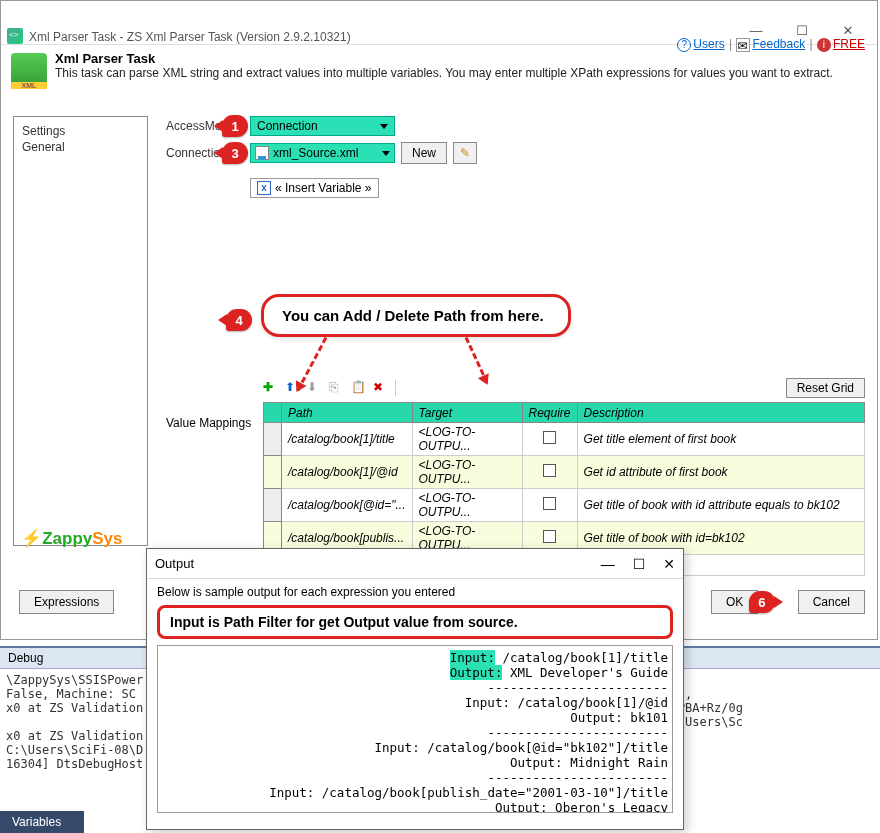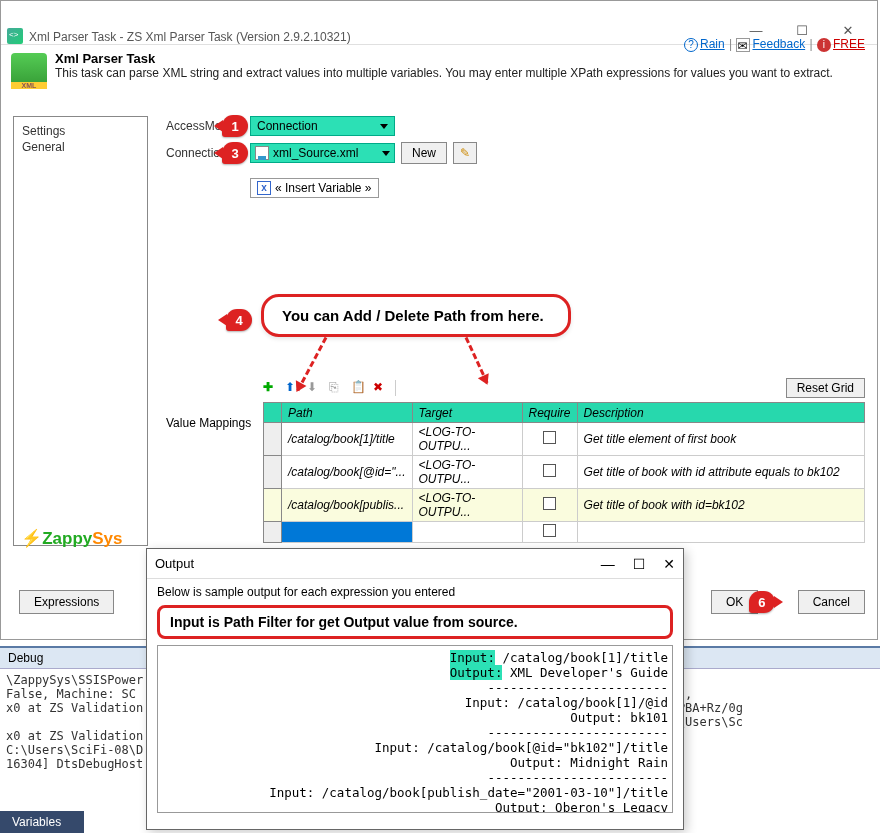--- a/index.html
+++ b/index.html
@@ -92,21 +92,21 @@
   </div>
 
   <div class="header-strip">
     <div class="big-icon"></div>
     <div>
       <div class="header-title">Xml Parser Task</div>
       <div class="header-desc">This task can parse XML string and extract values into multiple variables. You may enter multiple XPath expressions for values you want to extract.</div>
     </div>
   </div>
   <div class="header-links">
-    <span class="hl-ico" style="border:1px solid #06c;border-radius:50%;color:#06c;font-size:10px;text-align:center;line-height:12px;">?</span><a class="hl-help">Rain</a>
+    <span class="hl-ico" style="border:1px solid #06c;border-radius:50%;color:#06c;font-size:10px;text-align:center;line-height:12px;">?</span><a class="hl-help">Users</a>
     <span class="hl-sep">|</span>
     <span class="hl-ico" style="border:1px solid #999;">✉</span><a class="hl-fb">Feedback</a>
     <span class="hl-sep">|</span>
     <span class="hl-ico" style="background:#c33;border-radius:50%;color:#fff;font-size:10px;text-align:center;line-height:14px;">i</span><a class="hl-free">FREE</a>
   </div>
 
   <div class="body-area">
     <div class="sidebar">
       <div>Settings</div>
       <div>General</div>
@@ -171,20 +171,27 @@
             <th style="width:110px;">Target</th>
             <th style="width:50px;">Require</th>
             <th>Description</th>
           </tr>
           <tr>
             <td class="rowhdr"></td>
             <td>/catalog/book[1]/title</td>
                 <td>&lt;LOG-TO-OUTPU...</td>
             <td class="center"><span class="chk"></span></td>
             <td>Get title element of first book</td>
+          </tr>
+          <tr class="alt">
+            <td class="rowhdr"></td>
+            <td>/catalog/book[1]/@id</td>
+                <td>&lt;LOG-TO-OUTPU...</td>
+            <td class="center"><span class="chk"></span></td>
+            <td>Get id attribute of first book</td>
           </tr>
           <tr>
             <td class="rowhdr"></td>
             <td>/catalog/book[@id="...</td>
                 <td>&lt;LOG-TO-OUTPU...</td>
             <td class="center"><span class="chk"></span></td>
             <td>Get title of book with id attribute equals to bk102</td>
           </tr>
           <tr class="alt">
             <td class="rowhdr"></td>

